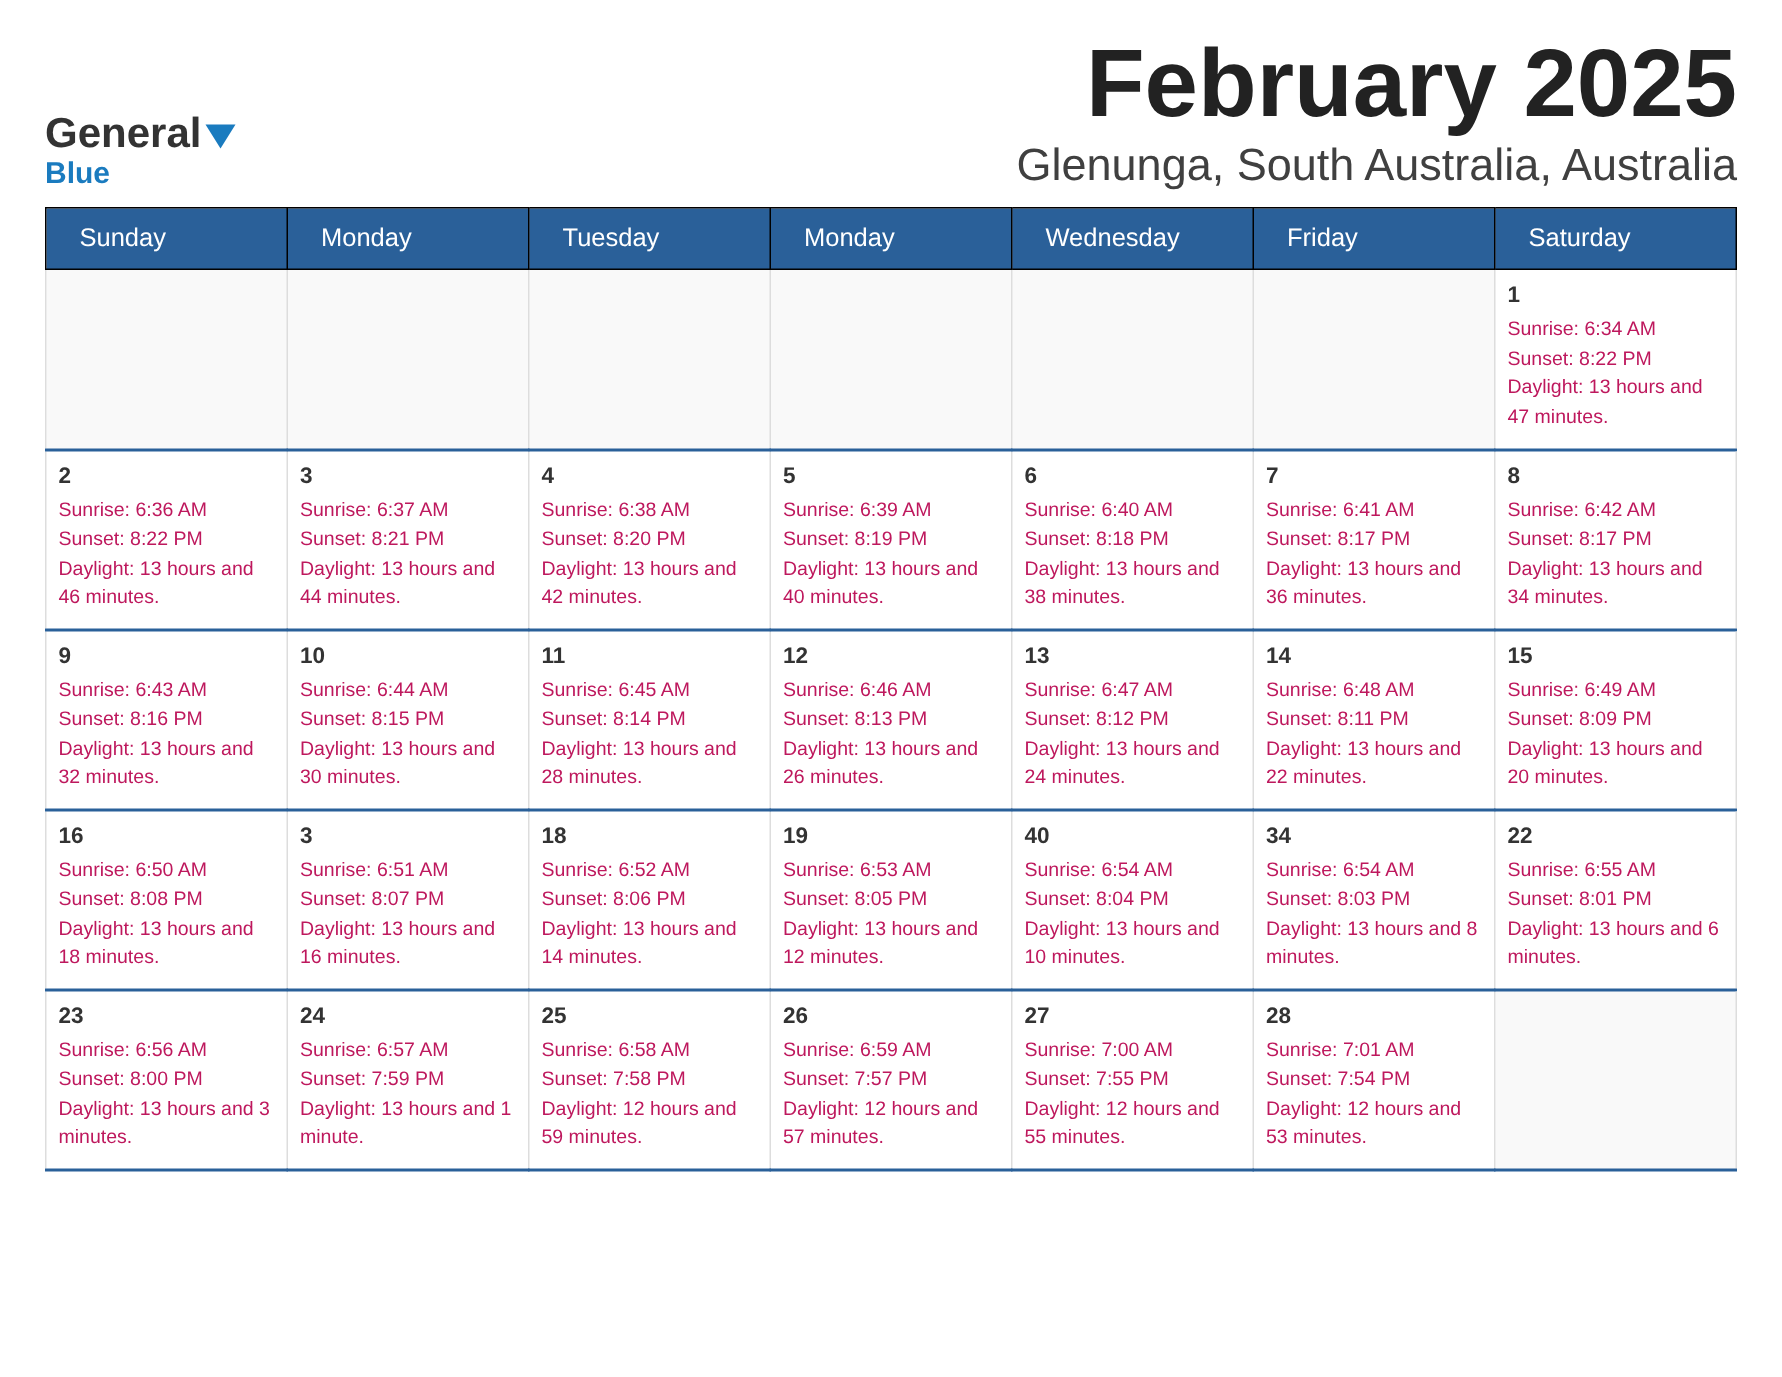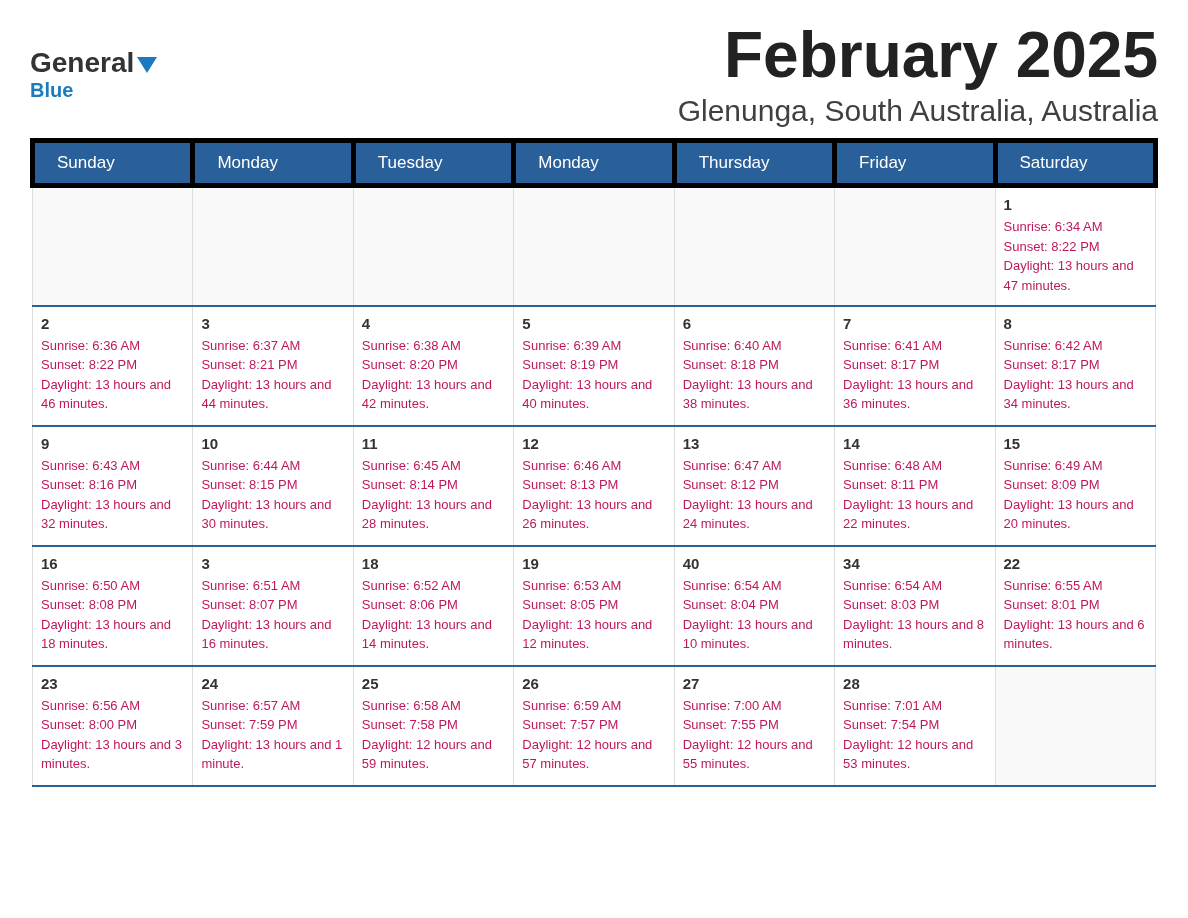--- a/index.html
+++ b/index.html
@@ -6,21 +6,21 @@
     body {
       font-family: Arial, sans-serif;
       background: #fff;
       width: 1188px;
       min-height: 918px;
       padding: 20px 30px;
     }
     .header {
       display: flex;
       justify-content: space-between;
-      align-items: center;
+      align-items: flex-end;
       margin-bottom: 10px;
     }
     .logo {
       display: flex;
       flex-direction: column;
       align-items: flex-start;
     }
     .logo-general {
       font-size: 28px;
       font-weight: bold;
@@ -67,21 +67,21 @@
     }
     .calendar thead tr {
       background-color: #2a6099;
     }
     .calendar thead th {
       color: #fff;
       font-size: 17px;
       font-weight: normal;
       padding: 10px 22px;
       text-align: left;
-      border: 5px solid #000000;
+      border: 1px solid #000000;
       width: calc(100% / 7);
     }
     .calendar tbody tr {
       border-bottom: 2px solid #2a6099;
     }
     .calendar tbody td {
       vertical-align: top;
       padding: 8px 8px;
       border-left: 1px solid #ddd;
       border-right: 1px solid #ddd;
@@ -122,21 +122,21 @@
   </div>
 </div>
 
 <table class="calendar">
   <thead>
     <tr>
     <th>Sunday</th>
         <th>Monday</th>
         <th>Tuesday</th>
         <th>Monday</th>
-        <th>Thursday</th>
+        <th>Wednesday</th>
         <th>Friday</th>
         <th>Saturday</th>
       </tr>
   </thead>
   <tbody id="calendar-body">
   <tr>
         <td class="empty-cell"></td>
         <td class="empty-cell"></td>
         <td class="empty-cell"></td>
         <td class="empty-cell"></td>

